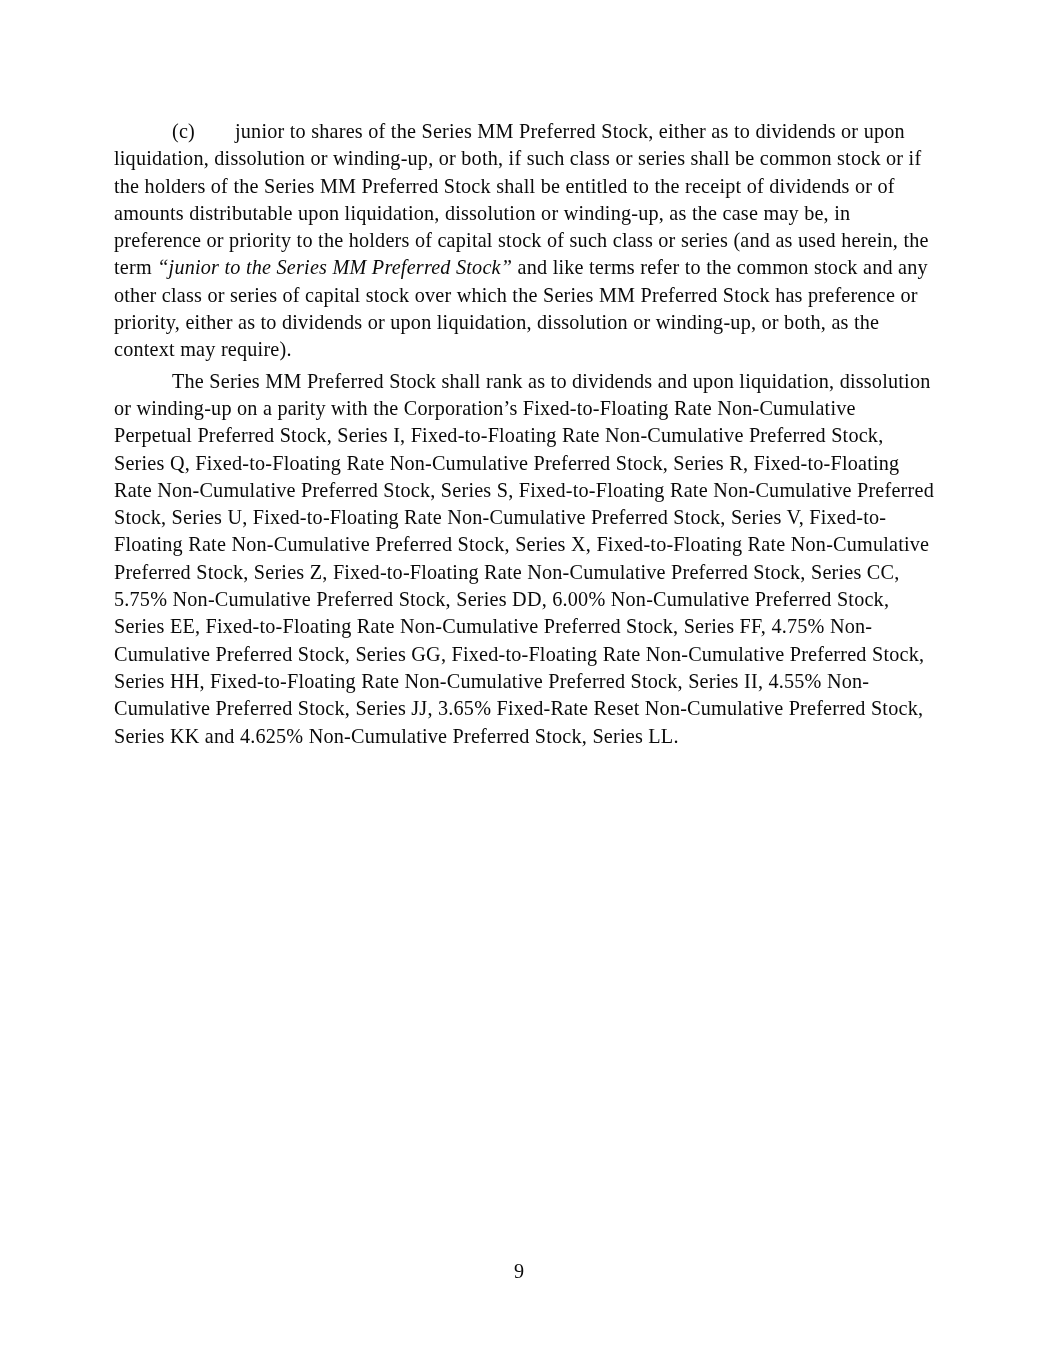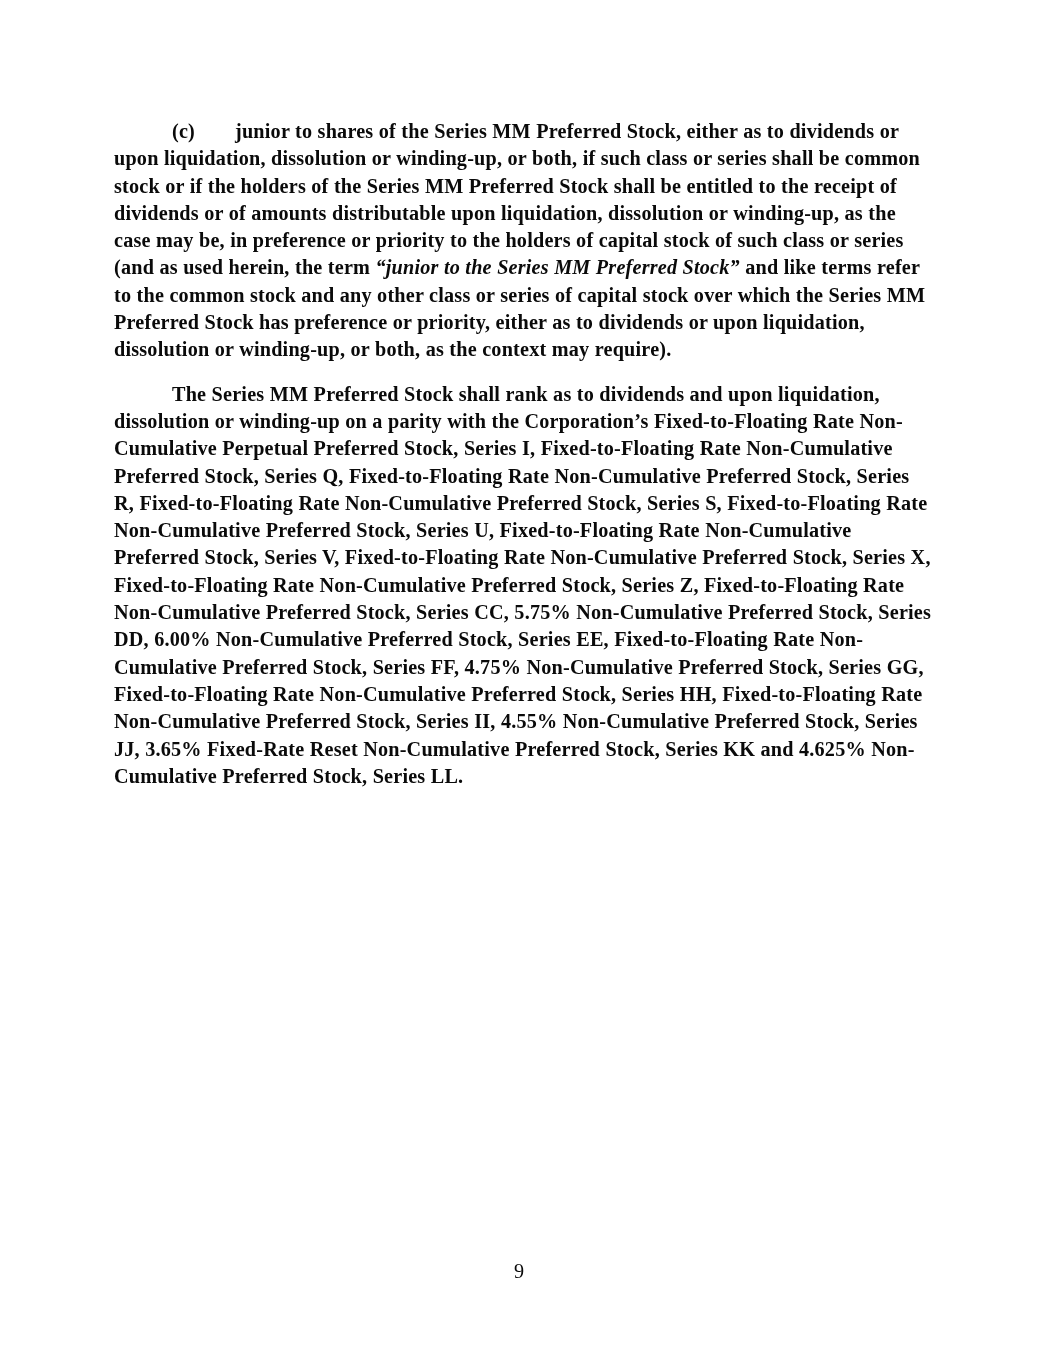--- a/index.html
+++ b/index.html
@@ -17,32 +17,31 @@
     height: 1365px;
     background: #ffffff;
     overflow: hidden;
     box-sizing: border-box;
   }
   .content {
     position: absolute;
     left: 114px;
     top: 118px;
     width: 820px;
-    font-weight: bold;
   }
   .para {
     font-size: 20.2px;
     line-height: 27.3px;
     text-align: left;
     margin: 0;
     letter-spacing: 0.01em;
     word-spacing: 0.005em;
   }
   .para + .para {
-    margin-top: 17px;
+    margin-top: 4px;
   }
   .para .lead {
     display: inline-block;
     width: 58px;
   }
   .para .clause-label {
     display: inline-block;
   }
   .para .clause-gap {
     display: inline-block;

